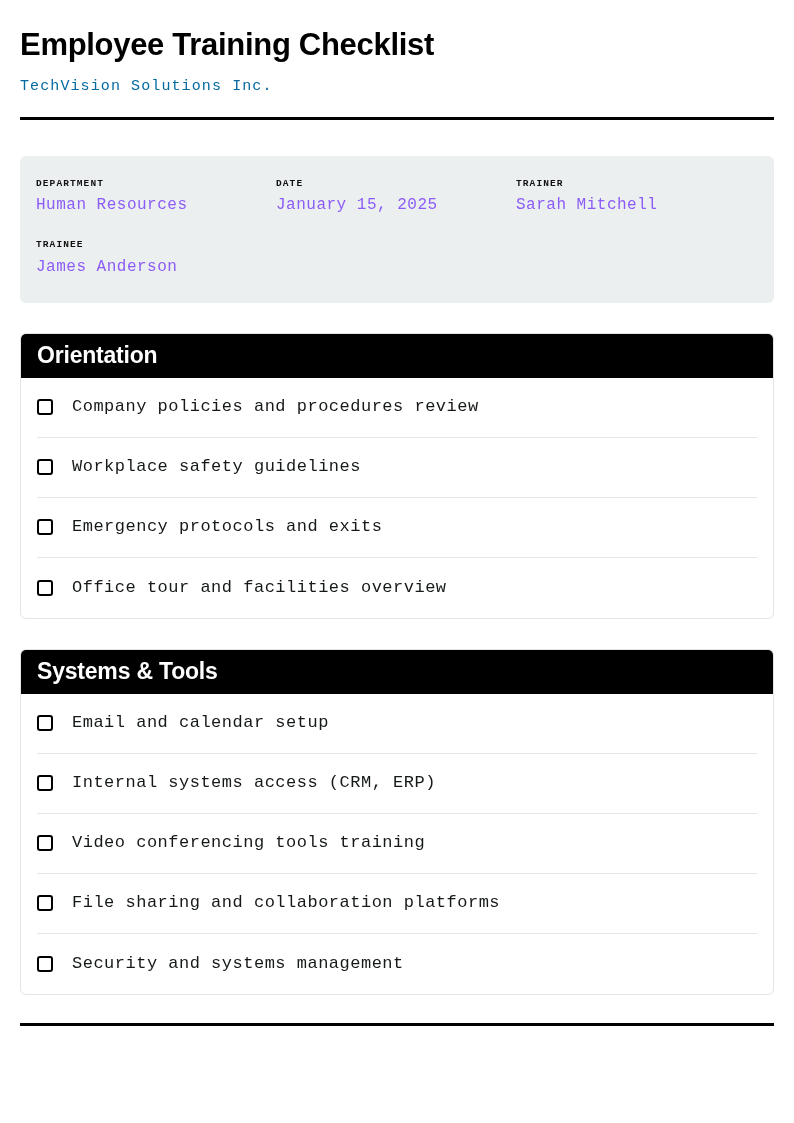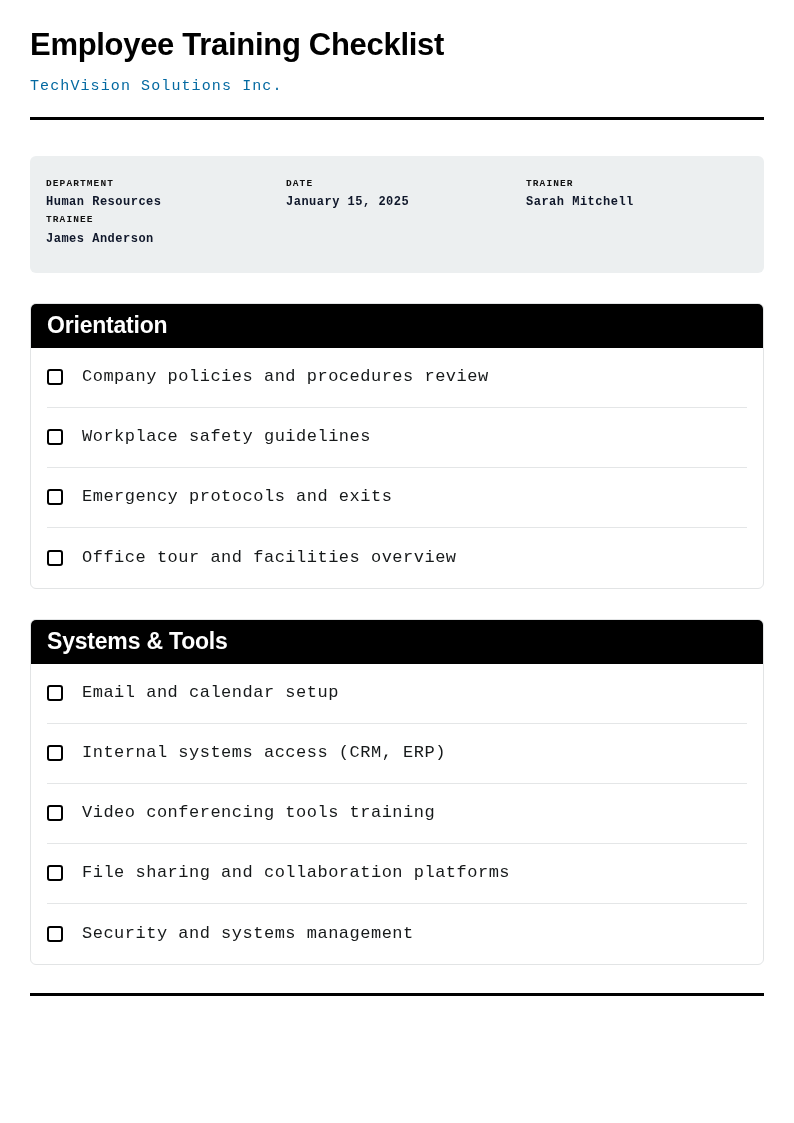--- a/index.html
+++ b/index.html
@@ -11,21 +11,21 @@
     width: 794px;
     min-height: 1123px;
     font-family: "Liberation Mono", "DejaVu Sans Mono", monospace;
     -webkit-font-smoothing: antialiased;
   }
 
   .page {
     width: 794px;
     min-height: 1123px;
     box-sizing: border-box;
-    padding: 0 30px;
+    padding: 0 20px;
     position: relative;
   }
 
   
   .doc-header {
     padding-top: 22px;
   }
   .doc-title {
     font-family: "Liberation Sans", "DejaVu Sans", sans-serif;
     font-size: 31px;
@@ -54,42 +54,41 @@
   .meta-panel {
     margin-top: 36px;
     background: #eceff0;
     border-radius: 6px;
     padding: 22px 16px 26px 16px;
     box-sizing: border-box;
   }
   .meta-grid {
     display: grid;
     grid-template-columns: 240px 240px 240px;
-    row-gap: 4px;
+    row-gap: 24px;
   }
   .meta-cell {
     min-height: 1px;
   }
   .meta-label {
     font-family: "Liberation Mono", "DejaVu Sans Mono", monospace;
     font-size: 9.5px;
     font-weight: bold;
     color: #111111;
     letter-spacing: 1.1px;
     text-transform: uppercase;
     line-height: 1.2;
   }
   .meta-value {
     font-family: "Liberation Mono", "DejaVu Sans Mono", monospace;
-    font-size: 12px;
-    color: #0f172a;
+    font-size: 16px;
+    color: #8b5cf6;
     letter-spacing: 0.5px;
     padding-top: 6px;
     line-height: 1.25;
-    font-weight: bold;
   }
 
   
   .section-card {
     margin-top: 30px;
     border: 1px solid #e2e4e5;
     border-radius: 6px;
     background: #ffffff;
     overflow: hidden;
   }

